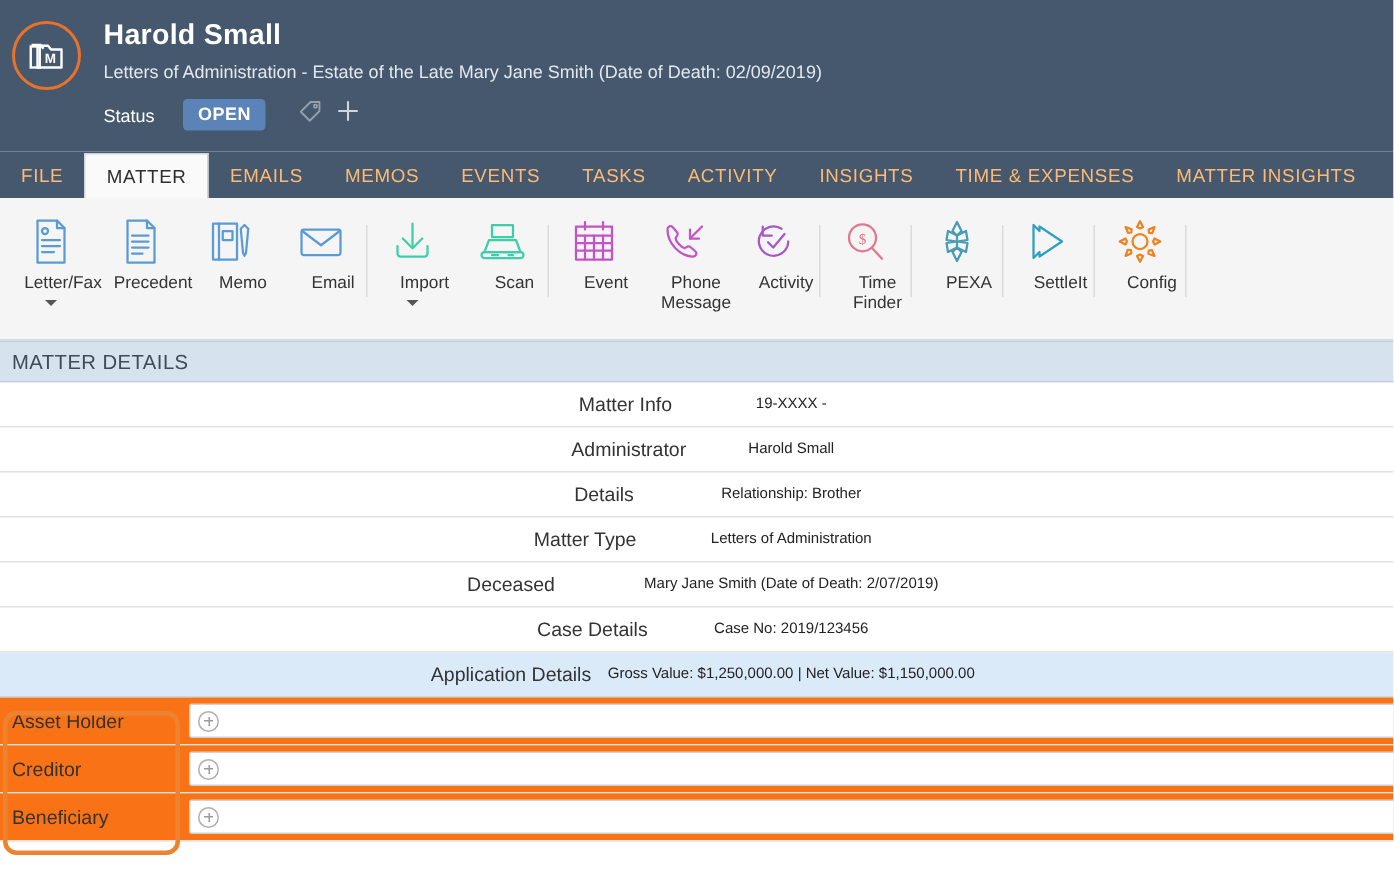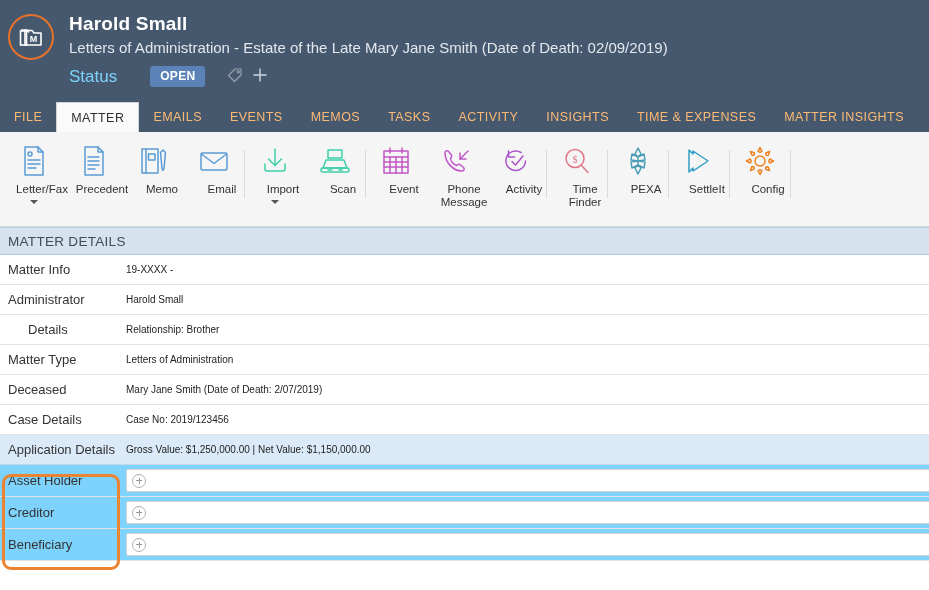--- a/index.html
+++ b/index.html
@@ -26,28 +26,28 @@
     margin-left: 8px; margin-top: 3px;
     display: flex; align-items: center; justify-content: center;
     flex: 0 0 auto;
   }
   .hdr-text { margin-left: 15px; padding-top: 1px; }
   .hdr-title {
     color: #ffffff; font-size: 19px; font-weight: bold;
     letter-spacing: .2px; line-height: 24px;
   }
   .hdr-sub {
-    color: #e3e8ee; font-size: 15px; line-height: 22px;
+    color: #e3e8ee; font-size: 12px; line-height: 22px;
     margin-top: 1px; white-space: nowrap;
   }
   .hdr-status-row {
     display: flex; align-items: center;
     margin-top: 7px; height: 21px;
   }
-  .status-label { color: #7dd3fc; font-size: 17px; margin-right: 17px; }
+  .status-label { color: #ffffff; font-size: 12px; margin-right: 3px; }
   .status-badge {
     background: #5b83b8; color: #ffffff;
     font-size: 12px; font-weight: bold;
     padding: 3px 10px 4px; border-radius: 3px;
     letter-spacing: .3px;
     margin-left: 16px;
   }
   .tag-icon { margin-left: 22px; opacity: .8; }
   .plus-icon { margin-left: 8px; }
 
@@ -113,36 +113,37 @@
   }
   .section-bar span {
     font-size: 13.5px; color: #3f4b58; letter-spacing: .3px;
   }
 
   .details { background: #ffffff; }
   .drow {
     display: flex; align-items: center;
     height: 30px;
     border-bottom: 1px solid #e2e2e2;
+    justify-content: center;
   }
   .drow.highlight { background: #dbeaf8; border-bottom: 1px solid #c6d7e8; }
   .dlabel {
     width: 122px; flex: 0 0 122px;
     font-size: 13px; color: #333333;
     padding-left: 8px;
   }
   .dlabel.indent { padding-left: 28px; }
   .dvalue { font-size: 10px; color: #222222; padding-left: 4px; }
 
   
   .frow {
     display: flex; align-items: center;
     height: 32px;
     border-bottom: 1px solid #e2e2e2;
-    background: #7dd3fc;
+    background: #f97316;
   }
   .flabel {
     width: 122px; flex: 0 0 122px;
     font-size: 13px; color: #333333;
     padding-left: 8px;
   }
   .fbox {
     flex: 1 1 auto;
     height: 23px;
     margin-left: 4px; margin-right: -6px;
@@ -218,24 +219,24 @@
       <div class="tab">
         <span>FILE</span>
       </div>
       <div class="tab active">
         <span>MATTER</span>
       </div>
       <div class="tab">
         <span>EMAILS</span>
       </div>
       <div class="tab">
+        <span>MEMOS</span>
+      </div>
+      <div class="tab">
         <span>EVENTS</span>
-      </div>
-      <div class="tab">
-        <span>MEMOS</span>
       </div>
       <div class="tab">
         <span>TASKS</span>
       </div>
       <div class="tab">
         <span>ACTIVITY</span>
       </div>
       <div class="tab">
         <span>INSIGHTS</span>
       </div>

